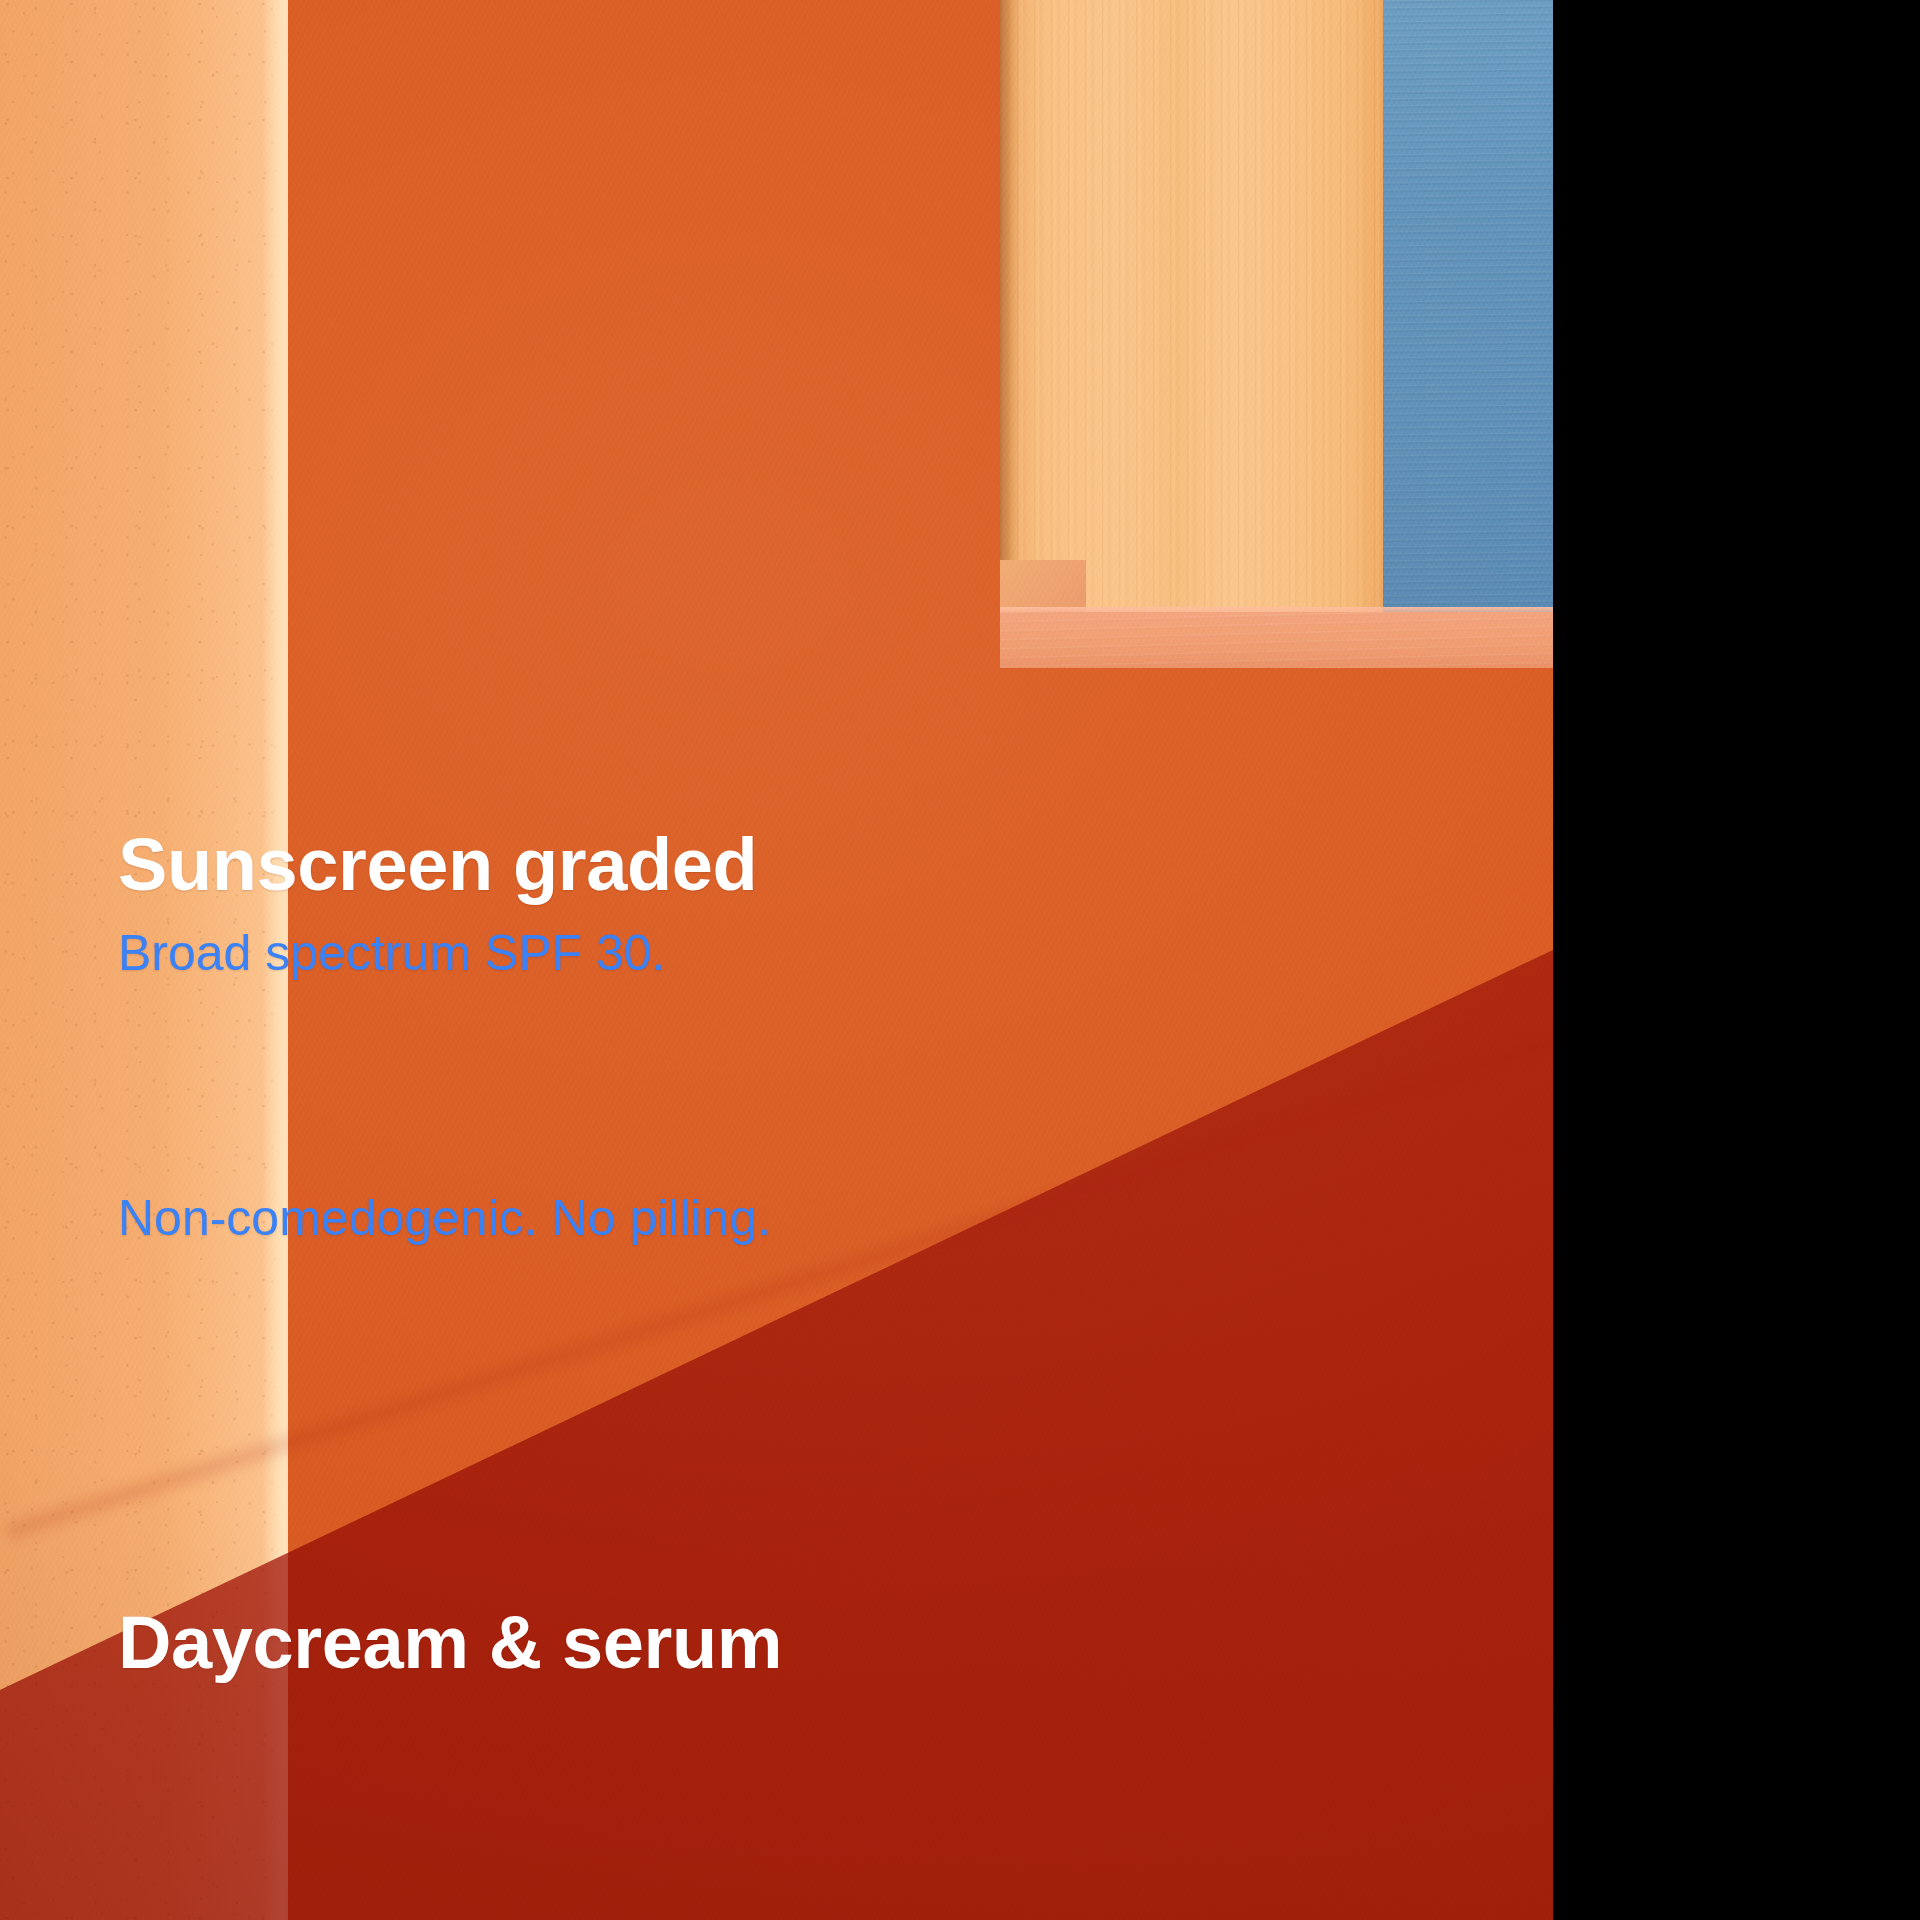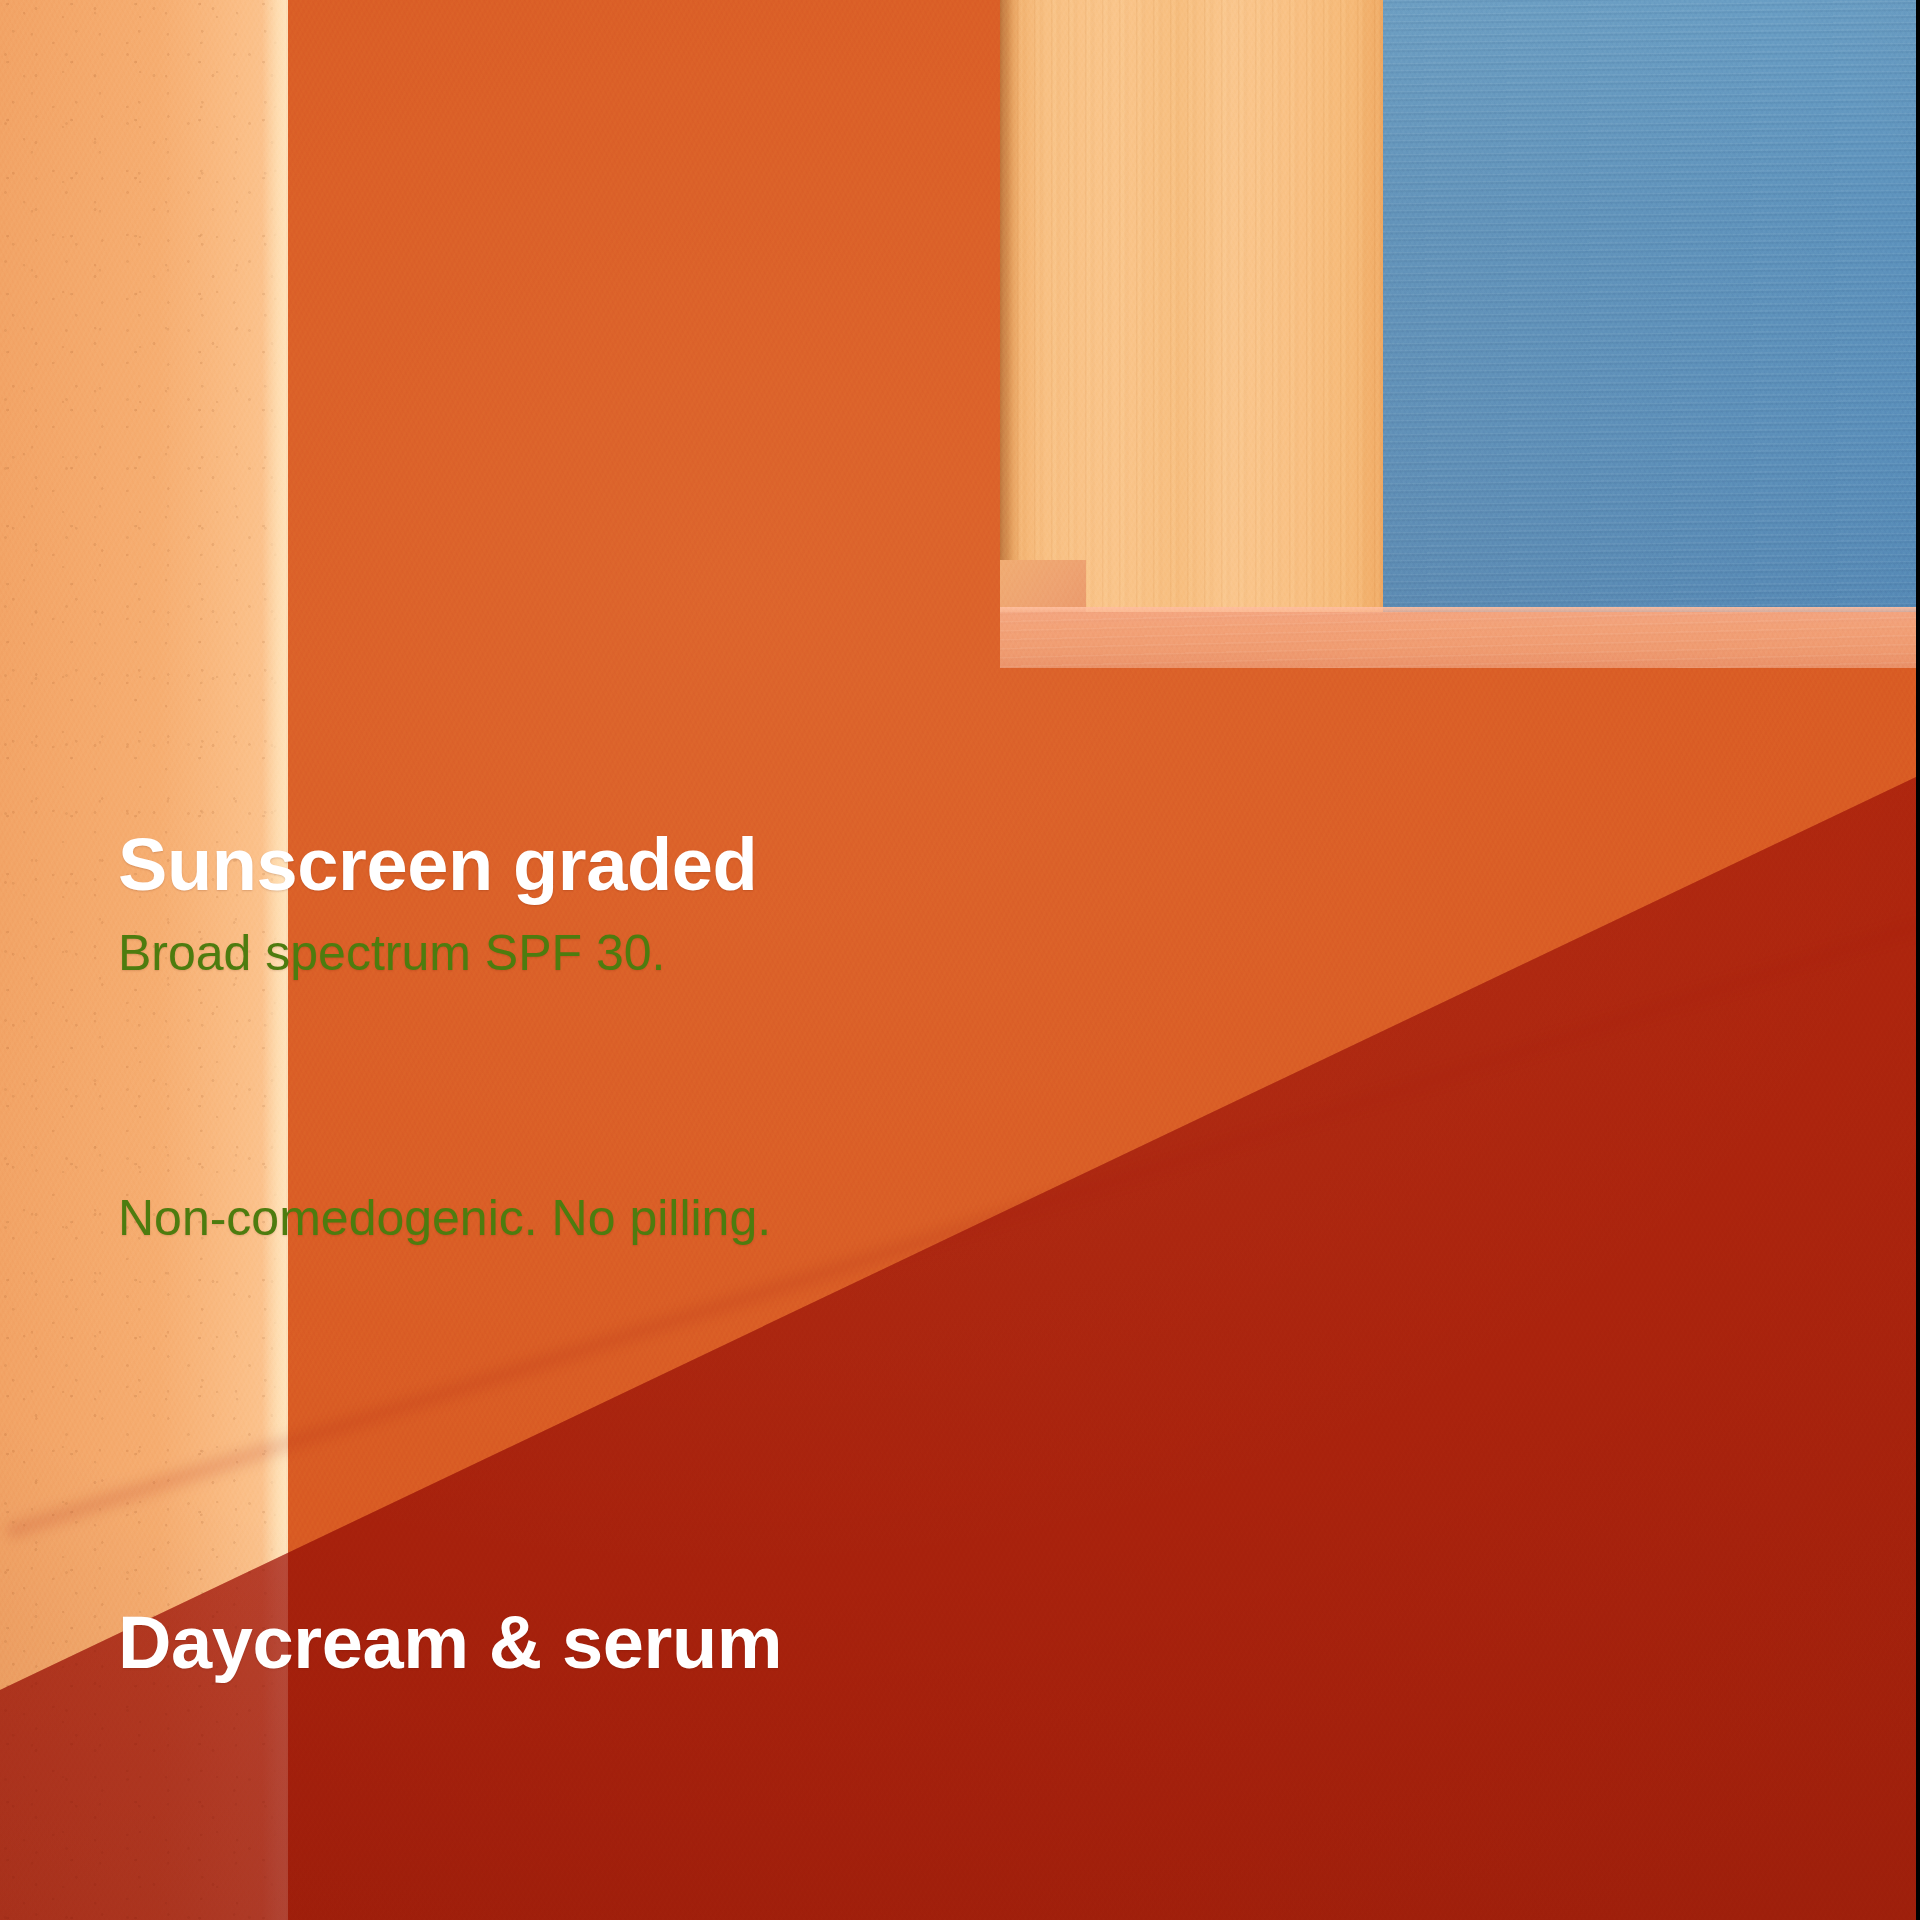--- a/index.html
+++ b/index.html
@@ -1,21 +1,21 @@
 <!DOCTYPE html>
 <html><head>
 <meta charset="utf-8">
 <style>
   html,body{margin:0;padding:0;}
   body{
     width:1920px;height:1920px;overflow:hidden;
     font-family:"Liberation Sans","DejaVu Sans",sans-serif;
     background:#000;
   }
-  #stage{position:relative;width:1916px;height:1920px;overflow:hidden;}
+  #stage{position:relative;width:1553px;height:1920px;overflow:hidden;}
 
   
   .layer{position:absolute;top:0;left:0;width:1920px;height:1920px;}
 
   
   .wall{
     background:#d95b23;
   }
   
   .grain{
@@ -139,21 +139,21 @@
     position:absolute;left:0;top:0;width:1920px;height:1920px;
     padding:0;color:#fff;
   }
   .block{position:absolute;left:118px;}
   .heading{
     font-size:74px;font-weight:700;letter-spacing:-.4px;line-height:1.05;
     color:#ffffff;margin:0 0 16px 0;white-space:nowrap;
     text-shadow:0 1px 2px rgba(90,20,0,.18);
   }
   .sub{
-    font-size:50px;font-weight:400;line-height:1.34;color:#4d7c0f;margin:0;
+    font-size:50px;font-weight:400;line-height:1.34;color:#3b82f6;margin:0;
     white-space:nowrap;text-shadow:0 1px 2px rgba(90,20,0,.15);
   }
   #block-1{top:826px;}
   #block-2{top:1185px;}
   #block-3{top:1604px;}
 </style>
 </head>
 <body>
 
 <div id="stage">

